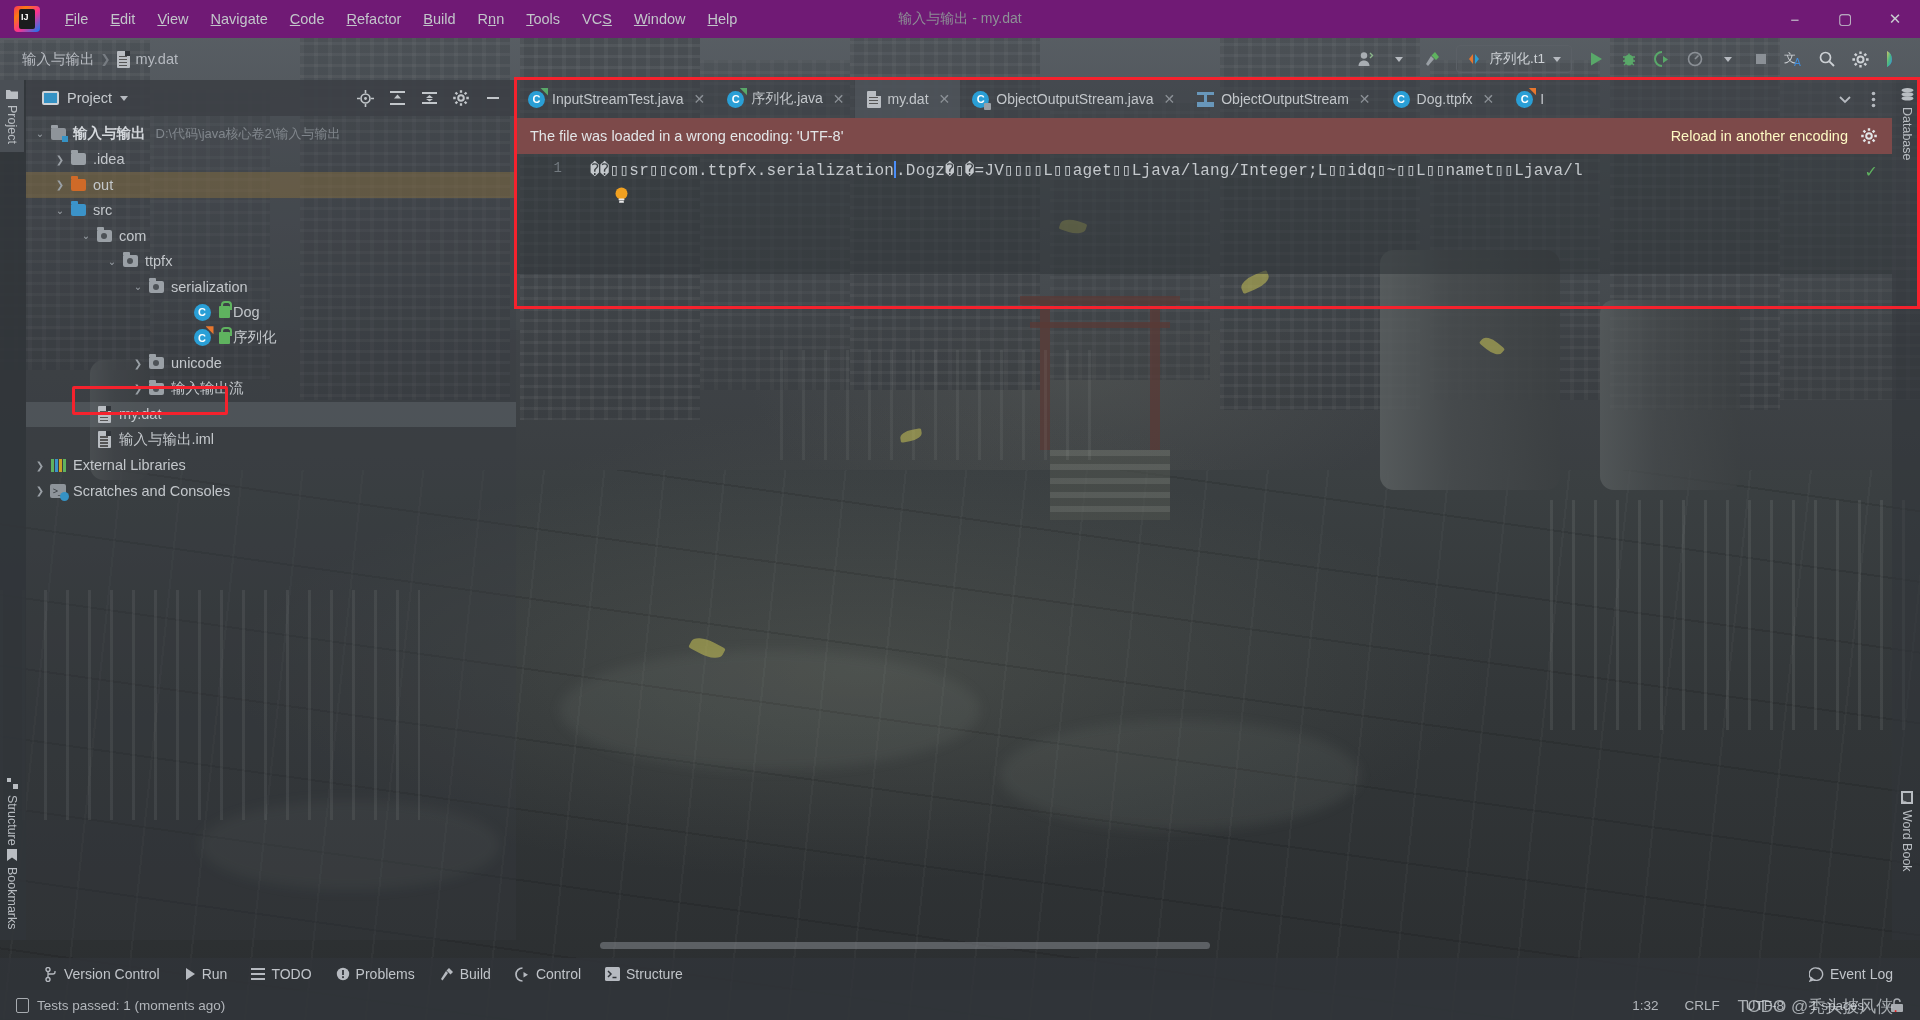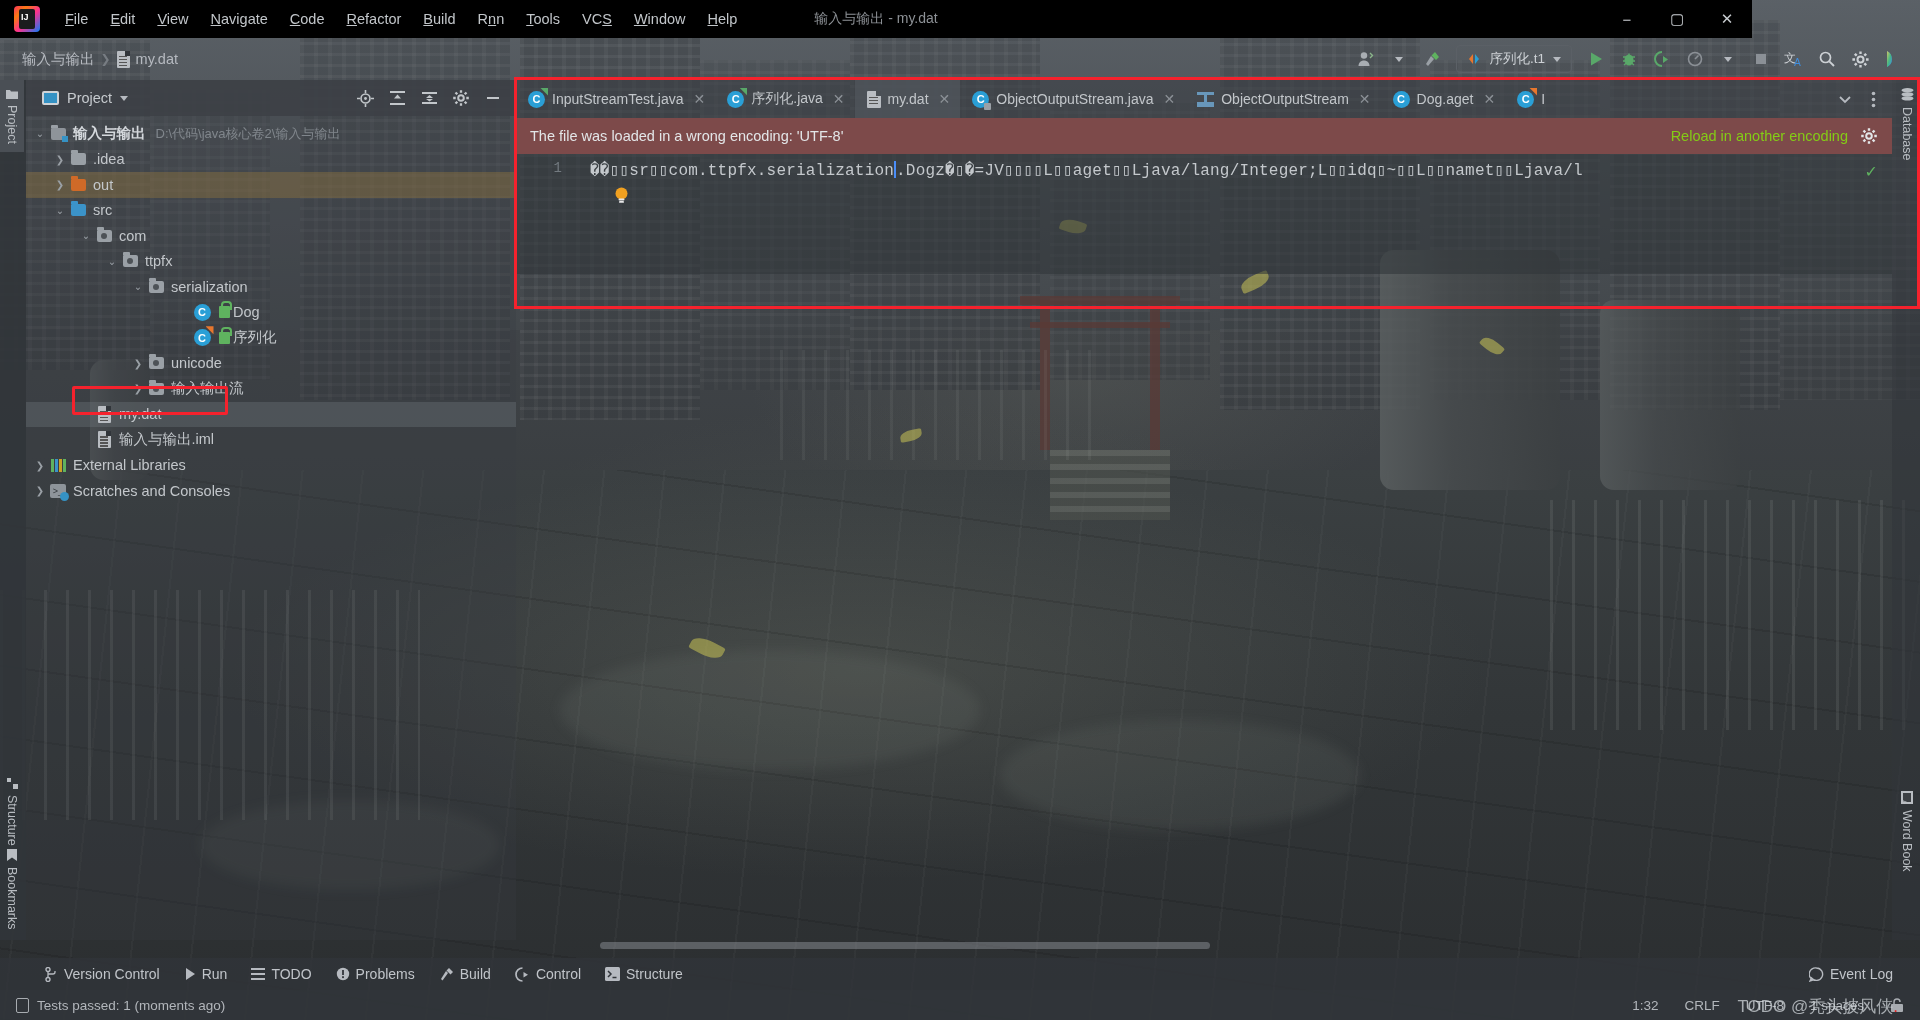--- a/index.html
+++ b/index.html
@@ -39,22 +39,22 @@
   .fence{position:absolute;top:0;left:0;width:100%;height:100%;
     background:repeating-linear-gradient(90deg, rgba(200,205,200,.13) 0 3px, rgba(0,0,0,0) 3px 22px);}
   .torii{position:absolute;background:#5a3a35;opacity:.75;}
   .leaf{position:absolute;background:#c9c255;opacity:.55;border-radius:60% 10% 60% 10%;}
   .tank{position:absolute;border-radius:14px;
     background:linear-gradient(90deg,#5a5f60,#474b4d 40%,#3c4042);opacity:.85;}
   .stairs{position:absolute;background:repeating-linear-gradient(180deg,#6a6e68 0 6px,#4e524d 6px 14px);opacity:.6;}
 
   
   #menubar{
-    position:absolute;left:0;top:0;width:1752px;height:38px;
-    background:#000000; display:flex; align-items:center; z-index:30;
+    position:absolute;left:0;top:0;width:1920px;height:38px;
+    background:#701a75; display:flex; align-items:center; z-index:30;
   }
   #ij-logo{width:26px;height:26px;margin-left:14px;margin-right:14px;border-radius:4px;position:relative;
     background:linear-gradient(135deg,#fe315d 0%,#f97a12 25%,#ff318c 55%,#087cfa 100%);}
   #ij-logo .inner{position:absolute;left:5px;top:3px;width:16px;height:20px;background:#1b1c1d;border-radius:2px;}
   #ij-logo .inner::after{content:"IJ";position:absolute;left:2px;top:3px;color:#fff;font-size:9px;font-weight:bold;letter-spacing:0;}
   .menu-item{color:#c2c6ca;font-size:14.5px;padding:4px 11px;cursor:default;white-space:nowrap;}
   .menu-item u{text-decoration:underline;}
   #win-title{position:absolute;left:50%;transform:translateX(-50%);color:#8d9196;font-size:14px;white-space:nowrap;}
   #win-ctrls{position:absolute;right:0;top:0;height:38px;display:flex;align-items:center;}
   .wc{width:50px;height:38px;display:flex;align-items:center;justify-content:center;color:#c8ccd0;font-size:15px;}
@@ -178,21 +178,21 @@
     border-bottom:2px dotted #6897bb;}
   .tab-abs i{position:absolute;left:7px;top:2px;width:3px;height:11px;background:#6897bb;}
   #tabs-right{margin-left:auto;display:flex;align-items:center;gap:2px;padding-right:6px;}
   .tr-btn{width:26px;height:30px;display:flex;align-items:center;justify-content:center;color:#b6bac0;border-radius:3px;}
 
   #notif{
     height:36px;background:#7d4a4a;display:flex;align-items:center;padding:0 14px;
   }
   #notif .msg{color:#e3e6e8;font-size:14.5px;}
   #notif .right{margin-left:auto;display:flex;align-items:center;gap:12px;}
-  #notif .link{color:#84cc16;font-size:14.5px;cursor:pointer;}
+  #notif .link{color:#fef9c3;font-size:14.5px;cursor:pointer;}
 
   #code-wrap{position:relative;height:120px;background:rgba(48,52,56,.55);display:flex;}
   #gutter{width:56px;text-align:right;padding:6px 10px 0 0;color:#737a80;font-size:14px;
     font-family:"Liberation Mono", monospace;}
   #gutter-bulb{position:absolute;left:96px;top:32px;width:19px;height:19px;}
   #code-body{flex:1;padding:6px 0 0 18px;overflow:hidden;position:relative;}
   #code-line{
     font-family:"Liberation Mono", monospace;font-size:16px;color:#c4c8cc;white-space:pre;letter-spacing:.2px;
   }
   #caret{display:inline-block;width:2px;height:17px;background:#4a8df8;vertical-align:-3px;}
@@ -654,21 +654,21 @@
     </div>
     <div class="etab">
       <span class="tab-abs">
           <i></i>
         </span>
       <span>ObjectOutputStream</span>
       <span class="x">✕</span>
     </div>
     <div class="etab">
       <span class="tab-c">C</span>
-      <span>Dog.aget</span>
+      <span>Dog.ttpfx</span>
       <span class="x">✕</span>
     </div>
     <div class="etab">
       <span class="tab-c">C<i class="flag orange"></i></span>
       <span>I</span>
     </div>
     <div id="tabs-right">
       <div class="tr-btn">
         <svg width="16" height="16" viewBox="0 0 16 16">
             <path d="M3 6 L8 11 L13 6" stroke="#b6bac0" stroke-width="1.8" fill="none"></path>

